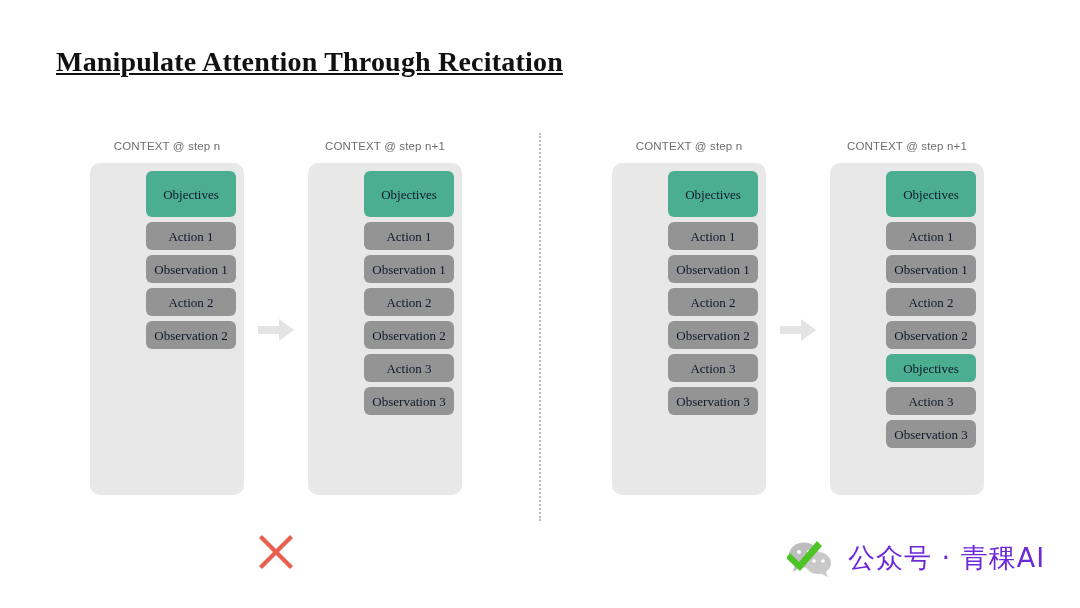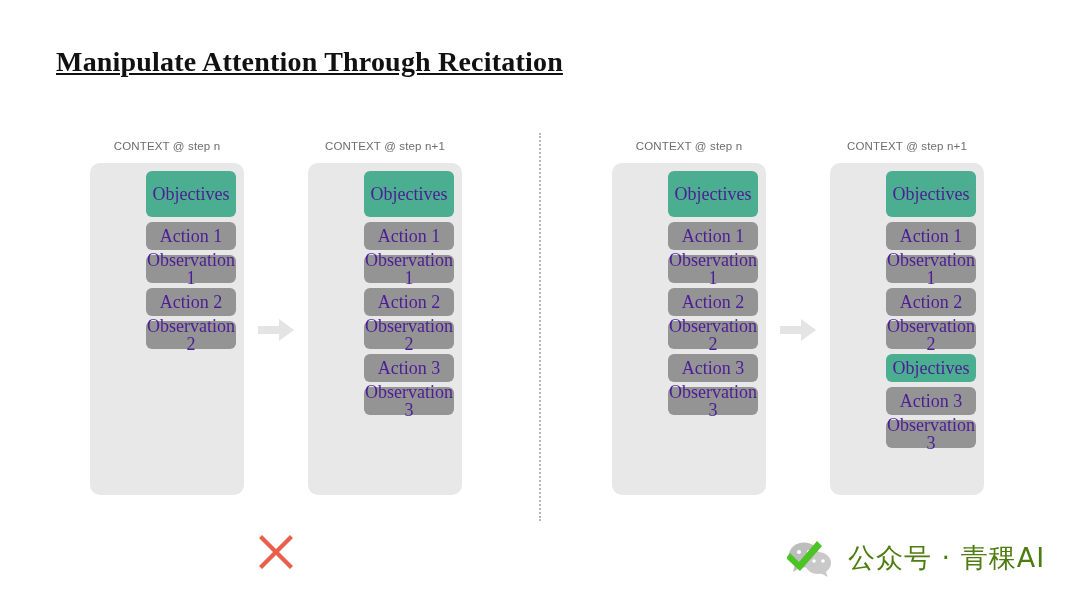--- a/index.html
+++ b/index.html
@@ -82,23 +82,23 @@
     border-radius: 10px;
     padding: 8px 8px 0 8px;
     box-sizing: border-box;
     display: flex;
     flex-direction: column;
     gap: 5px;
   }
 
   .block {
     border-radius: 6px;
-    color: #4c1d95;
+    color: #0f172a;
     font-family: "Liberation Serif", serif;
-    font-size: 18px;
+    font-size: 13px;
     display: flex;
     align-items: center;
     justify-content: center;
     text-align: center;
     line-height: 1;
     flex: none;
     margin-left: 48px;
   }
   .block-objective {
     background: #4cae90;
@@ -147,21 +147,21 @@
   .wm-icon {
     position: relative;
     width: 52px;
     height: 44px;
     flex: none;
   }
   .wm-icon svg { position: absolute; left: 0; top: 0; }
   .wm-text {
     font-family: "DejaVu Sans", sans-serif;
     font-size: 27px;
-    color: #4d7c0f;
+    color: #6d28d9;
     letter-spacing: 1px;
     white-space: nowrap;
   }
 </style>
 </head>
 <body>
 
 <div class="slide-title">Manipulate Attention Through Recitation</div>
 
 <div class="diagram">

